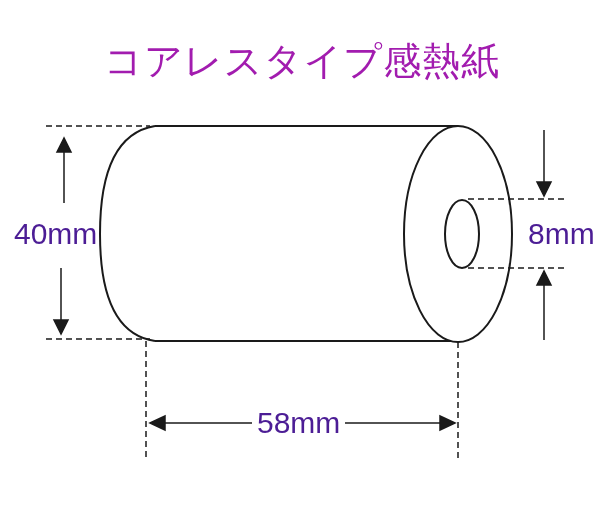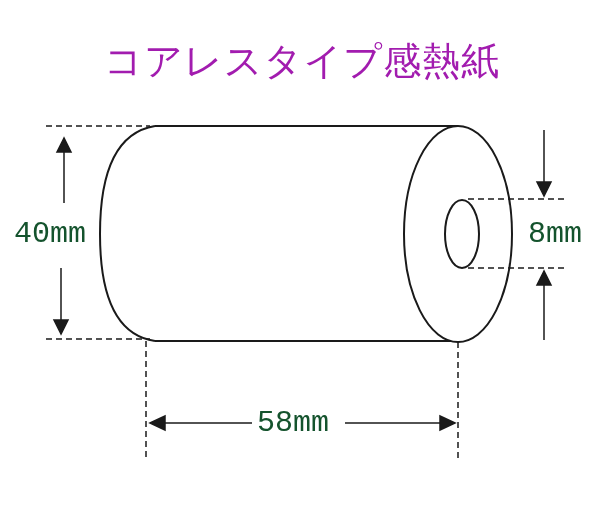--- a/index.html
+++ b/index.html
@@ -1,19 +1,19 @@
 <!DOCTYPE html>
 <html><head>
 <meta charset="utf-8">
 <style>
   html,body{margin:0;padding:0;background:#ffffff;}
   body{width:600px;height:509px;position:relative;overflow:hidden;font-family:"DejaVu Serif","Liberation Serif",serif;}
   #title{position:absolute;left:56px;top:36px;font-size:38px;color:#a21caf;letter-spacing:1px;white-space:nowrap;font-family:Liberation Serif, serif;margin-left:48px;}
   svg{position:absolute;left:0;top:0;}
-  .lbl{position:absolute;font-size:30px;color:#14532d;background:#fff;line-height:1;white-space:nowrap;font-family:Liberation Mono, monospace;}
+  .lbl{position:absolute;font-size:30px;color:#4c1d95;background:#fff;line-height:1;white-space:nowrap;font-family:Liberation Sans, sans-serif;}
 </style>
 </head>
 <body>
 
 <div id="title">コアレスタイプ感熱紙</div>
 
 <svg width="600" height="509" viewBox="0 0 600 509">
   <g fill="none" stroke="#1a1a1a" stroke-width="2">
 
     <path d="M155 126 Q100 135 100 234 Q100 333 155 341"></path>

